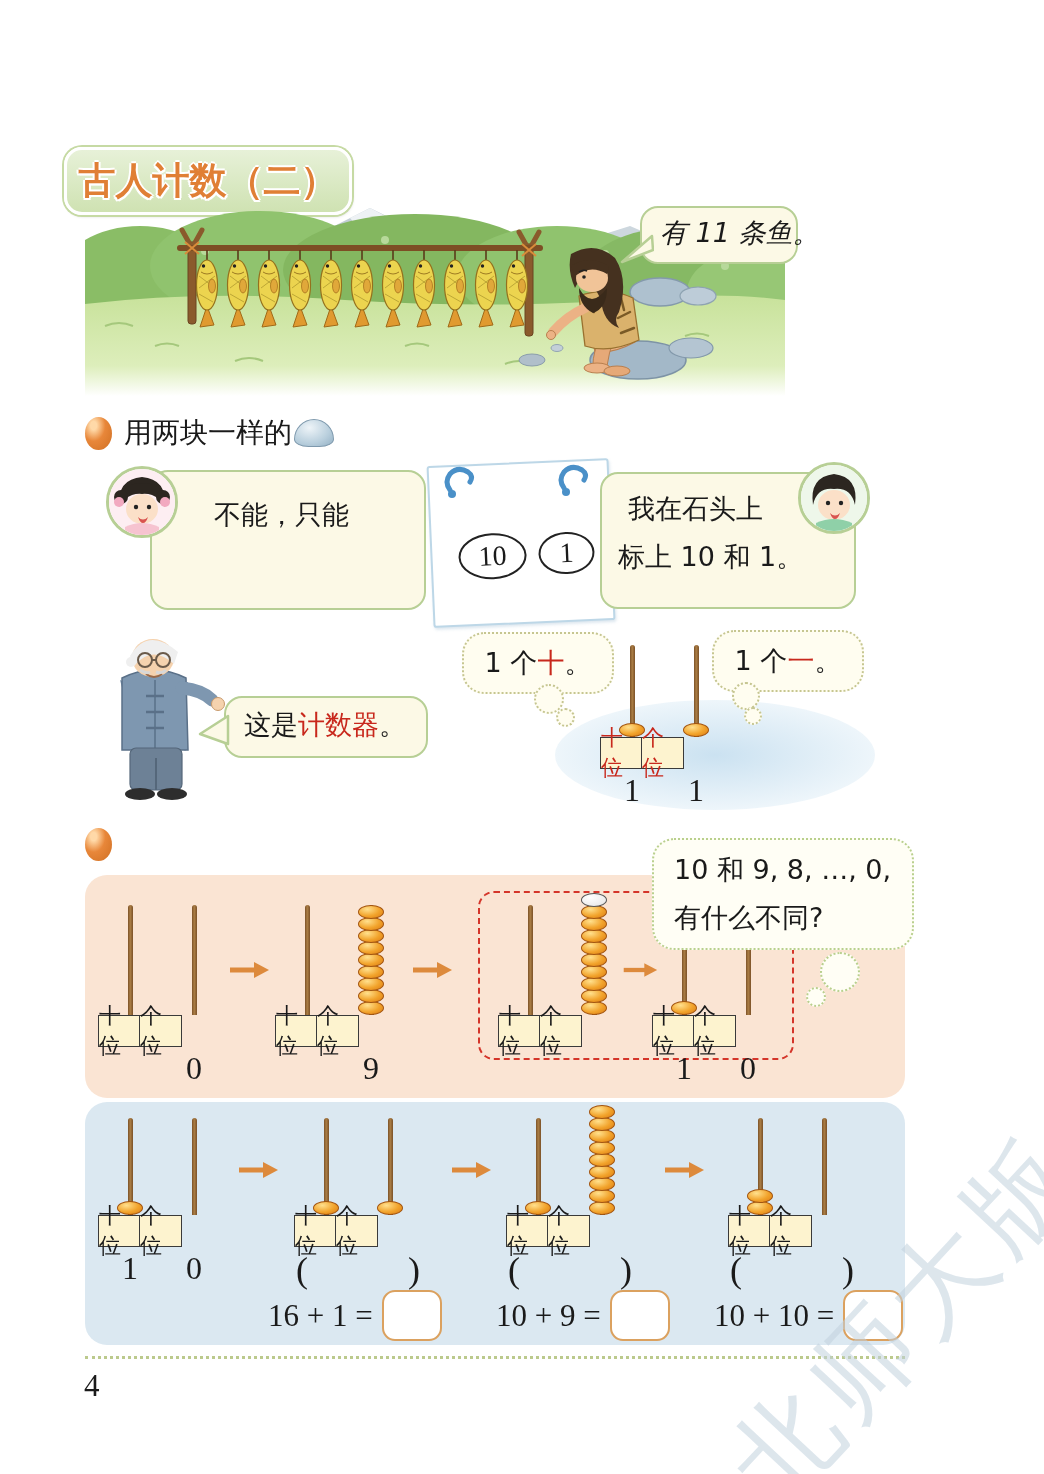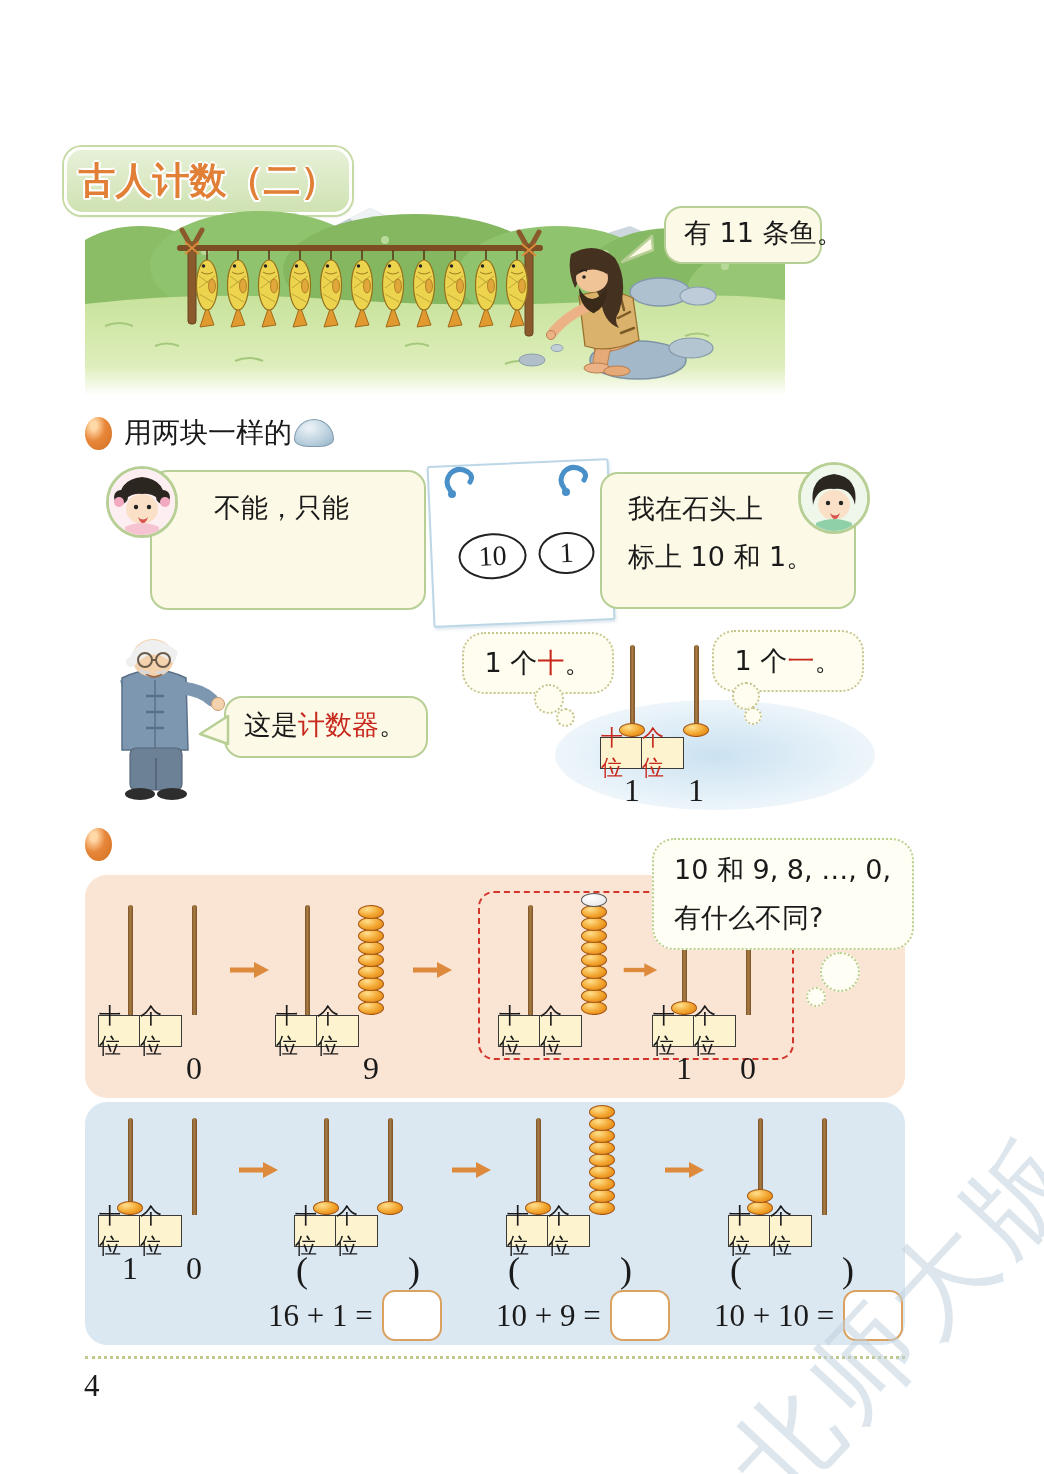--- a/index.html
+++ b/index.html
@@ -240,35 +240,35 @@
     <circle cx="466" cy="139" r="4.5" fill="#ecb285" stroke="#b97f4e" stroke-width="1"></circle>
     <path d="M486 58 Q510 44 530 62 Q544 84 534 116 Q528 124 534 132 Q518 126 516 104 Q500 70 490 92 Q482 74 486 58 Z" fill="#45311f"></path>
     <ellipse cx="507" cy="82" rx="16" ry="14" fill="#f1c498"></ellipse>
     <path d="M486 70 Q504 58 524 70 L522 78 Q506 68 490 80 Z" fill="#45311f"></path>
     <circle cx="499" cy="81" r="1.8" fill="#222"></circle>
     <path d="M494 76 q4 -3 8 -1" stroke="#222" stroke-width="1.5" fill="none"></path>
     <path d="M494 92 Q506 114 522 92 Q522 112 508 117 Q494 110 494 92 Z" fill="#3a2a1a"></path>
   </g>
 </svg>
 
-<div class="abs bubble" style="left:664px;top:206px;width:154px;height:54px;line-height:50px;">
+<div class="abs bubble" style="left:640px;top:206px;width:154px;height:54px;line-height:50px;font-style:italic;">
   <div class="ln">有 11 条鱼。</div>
 </div>
 <svg class="abs tail" style="left:618px;top:234px;" width="36" height="32" viewBox="0 0 36 32">
   <path d="M34 2 L4 28 L35 16 Z" fill="#fcf9e6" stroke="#b7cf95" stroke-width="2.5" stroke-linejoin="round"></path>
 </svg>
 
 <div class="abs prompt" style="left:85px;top:414px;width:880px;">
   <span class="bullet"></span>
   <span>用两块一样的</span>
   <span class="stone"></span>
 </div>
 
 <div class="abs bubble" style="left:150px;top:470px;width:272px;height:124px;padding-top:12px;">
-  <div class="ln" style="padding-left:62px;">不能，只能</div>
+  <div class="ln" style="padding-left:62px;margin-top:7px;">不能，只能</div>
 </div>
 <div class="abs avatar" style="left:106px;top:466px;width:72px;height:72px;">
   <svg width="66" height="66" viewBox="0 0 66 66">
     <rect width="66" height="66" fill="#fdeef2"></rect>
     <ellipse cx="33" cy="40" rx="16" ry="15" fill="#fbe0c8"></ellipse>
     <path d="M10 38 Q8 10 33 8 Q58 10 56 38 Q50 20 33 22 Q16 20 10 38 Z" fill="#2c2620"></path>
     <path d="M14 22 Q20 14 33 14 Q46 14 52 22 L50 30 Q42 24 33 25 Q24 24 16 30 Z" fill="#2c2620"></path>
     <circle cx="12" cy="28" r="7" fill="#2c2620"></circle>
       <circle cx="54" cy="28" r="7" fill="#2c2620"></circle>
     <circle cx="10" cy="33" r="5" fill="#f2a9c0"></circle>
@@ -292,21 +292,21 @@
   <path d="M8 30 Q2 22 8 14 Q16 6 26 12 Q32 16 28 22" fill="none" stroke="#4a90c8" stroke-width="5" stroke-linecap="round"></path>
   <circle cx="10" cy="34" r="4" fill="#4a90c8"></circle>
 </svg>
 <svg class="abs" style="left:556px;top:458px;" width="34" height="42" viewBox="0 0 34 42">
   <path d="M8 30 Q2 22 8 14 Q16 6 26 12 Q32 16 28 22" fill="none" stroke="#4a90c8" stroke-width="5" stroke-linecap="round"></path>
   <circle cx="10" cy="34" r="4" fill="#4a90c8"></circle>
 </svg>
 
 <div class="abs bubble" style="left:600px;top:472px;width:252px;height:122px;padding-top:11px;">
   <div class="ln" style="padding-left:26px;">我在石头上</div>
-  <div class="ln" style="padding-left:26px;">标上 10 和 1。</div>
+  <div class="ln" style="padding-left:16px;">标上 10 和 1。</div>
 </div>
 <div class="abs avatar" style="left:798px;top:462px;width:72px;height:72px;">
   <svg width="66" height="66" viewBox="0 0 66 66">
     <rect width="66" height="66" fill="#eef7ea"></rect>
     <ellipse cx="33" cy="40" rx="16" ry="15" fill="#fbe0c8"></ellipse>
     <path d="M12 40 Q8 12 33 9 Q58 12 54 40 Q50 22 33 24 Q16 22 12 40 Z" fill="#2c2620"></path>
     <circle cx="27" cy="38" r="2.2" fill="#222"></circle>
       <circle cx="40" cy="38" r="2.2" fill="#222"></circle>
     <path d="M29 48 q5 5 10 0 q-2 6 -5 6 q-3 0 -5 -6" fill="#d9534f"></path>
     <path d="M15 58 Q33 50 51 58 L51 66 L15 66 Z" fill="#8fd0a8"></path>

